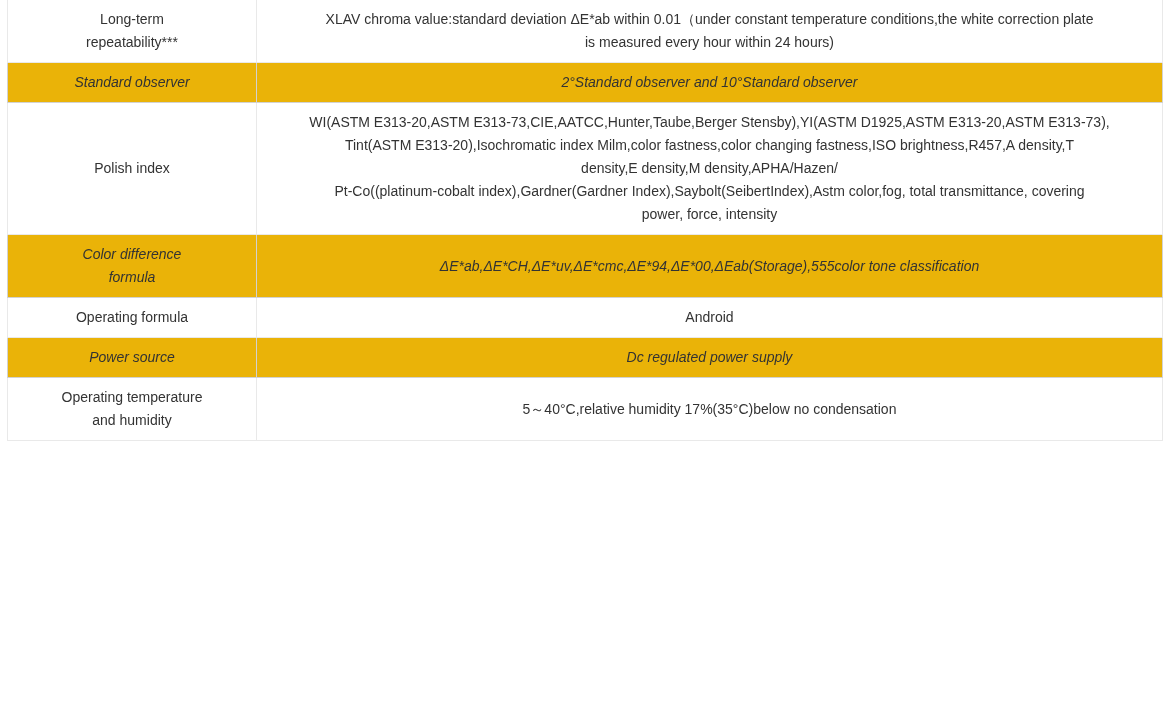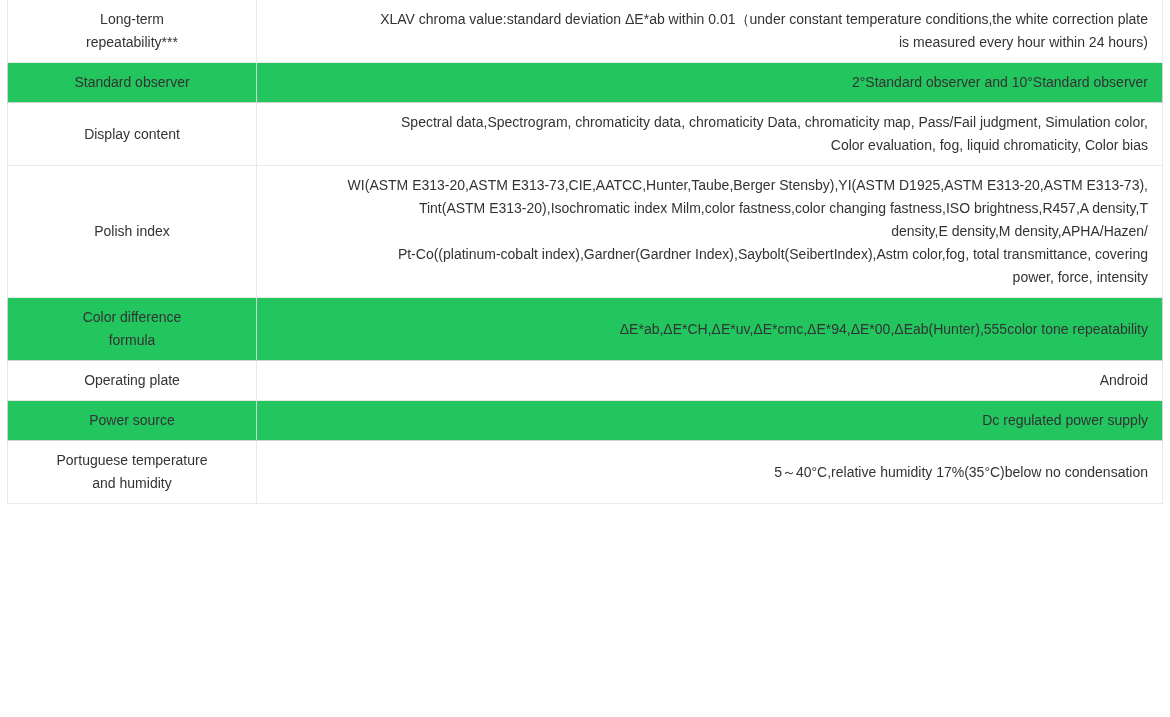--- a/index.html
+++ b/index.html
@@ -33,33 +33,34 @@
     font-size: 14px;
     line-height: 23px;
     color: #333333;
   }
   .spec-table td.label {
     width: 228px;
     text-align: center;
     padding: 8px 10px;
   }
   .spec-table td.value {
-    text-align: right;
-    padding: 8px 14px;
+    text-align: center;
+    padding: 8px 2px;
     margin-top: 28px;
   }
   .cell-text {
     display: block;
     white-space: pre-line;
   }
   tr.alt td {
     border-color: #d2d2d2;
   }
   tr.alt td.label, tr.alt td.value {
-    background: #22c55e;
+    background: #eab308;
+    font-style: italic;
   }
   .row-first td {
     border-top: none;
   }
 </style>
 </head>
 <body>
 
 <table class="spec-table">
   <tbody>
@@ -79,29 +80,20 @@
       <td class="label">
         <span class="cell-text">Standard observer</span>
       </td>
       <td class="value">
         <span class="cell-text">2°Standard observer and 10°Standard observer</span>
       </td>
     </tr>
 
 
 
-    <tr>
-      <td class="label">
-        <span class="cell-text">Display content</span>
-      </td>
-      <td class="value">
-        <span class="cell-text">Spectral data,Spectrogram, chromaticity data, chromaticity Data, chromaticity map, Pass/Fail judgment, Simulation color,
-Color evaluation, fog, liquid chromaticity, Color bias</span>
-      </td>
-    </tr>
 
 
     <tr>
       <td class="label">
         <span class="cell-text">Polish index</span>
       </td>
       <td class="value">
         <span class="cell-text">WI(ASTM E313-20,ASTM E313-73,CIE,AATCC,Hunter,Taube,Berger Stensby),YI(ASTM D1925,ASTM E313-20,ASTM E313-73),
 Tint(ASTM E313-20),Isochromatic index Milm,color fastness,color changing fastness,ISO brightness,R457,A density,T
 density,E density,M density,APHA/Hazen/
@@ -109,47 +101,47 @@
 power, force, intensity</span>
       </td>
     </tr>
 
     <tr class="alt">
       <td class="label">
         <span class="cell-text">Color difference
 formula</span>
       </td>
       <td class="value">
-        <span class="cell-text">ΔE*ab,ΔE*CH,ΔE*uv,ΔE*cmc,ΔE*94,ΔE*00,ΔEab(Hunter),555color tone repeatability</span>
+        <span class="cell-text">ΔE*ab,ΔE*CH,ΔE*uv,ΔE*cmc,ΔE*94,ΔE*00,ΔEab(Storage),555color tone classification</span>
       </td>
     </tr>
 
 
 
     <tr>
       <td class="label">
-        <span class="cell-text">Operating plate</span>
+        <span class="cell-text">Operating formula</span>
       </td>
       <td class="value">
         <span class="cell-text">Android</span>
       </td>
     </tr>
 
     <tr class="alt">
       <td class="label">
         <span class="cell-text">Power source</span>
       </td>
       <td class="value">
         <span class="cell-text">Dc regulated power supply</span>
       </td>
     </tr>
 
     <tr>
       <td class="label">
-        <span class="cell-text">Portuguese temperature
+        <span class="cell-text">Operating temperature
 and humidity</span>
       </td>
       <td class="value">
         <span class="cell-text">5～40°C,relative humidity 17%(35°C)below no condensation</span>
       </td>
     </tr>
 
   </tbody>
 </table>
 

